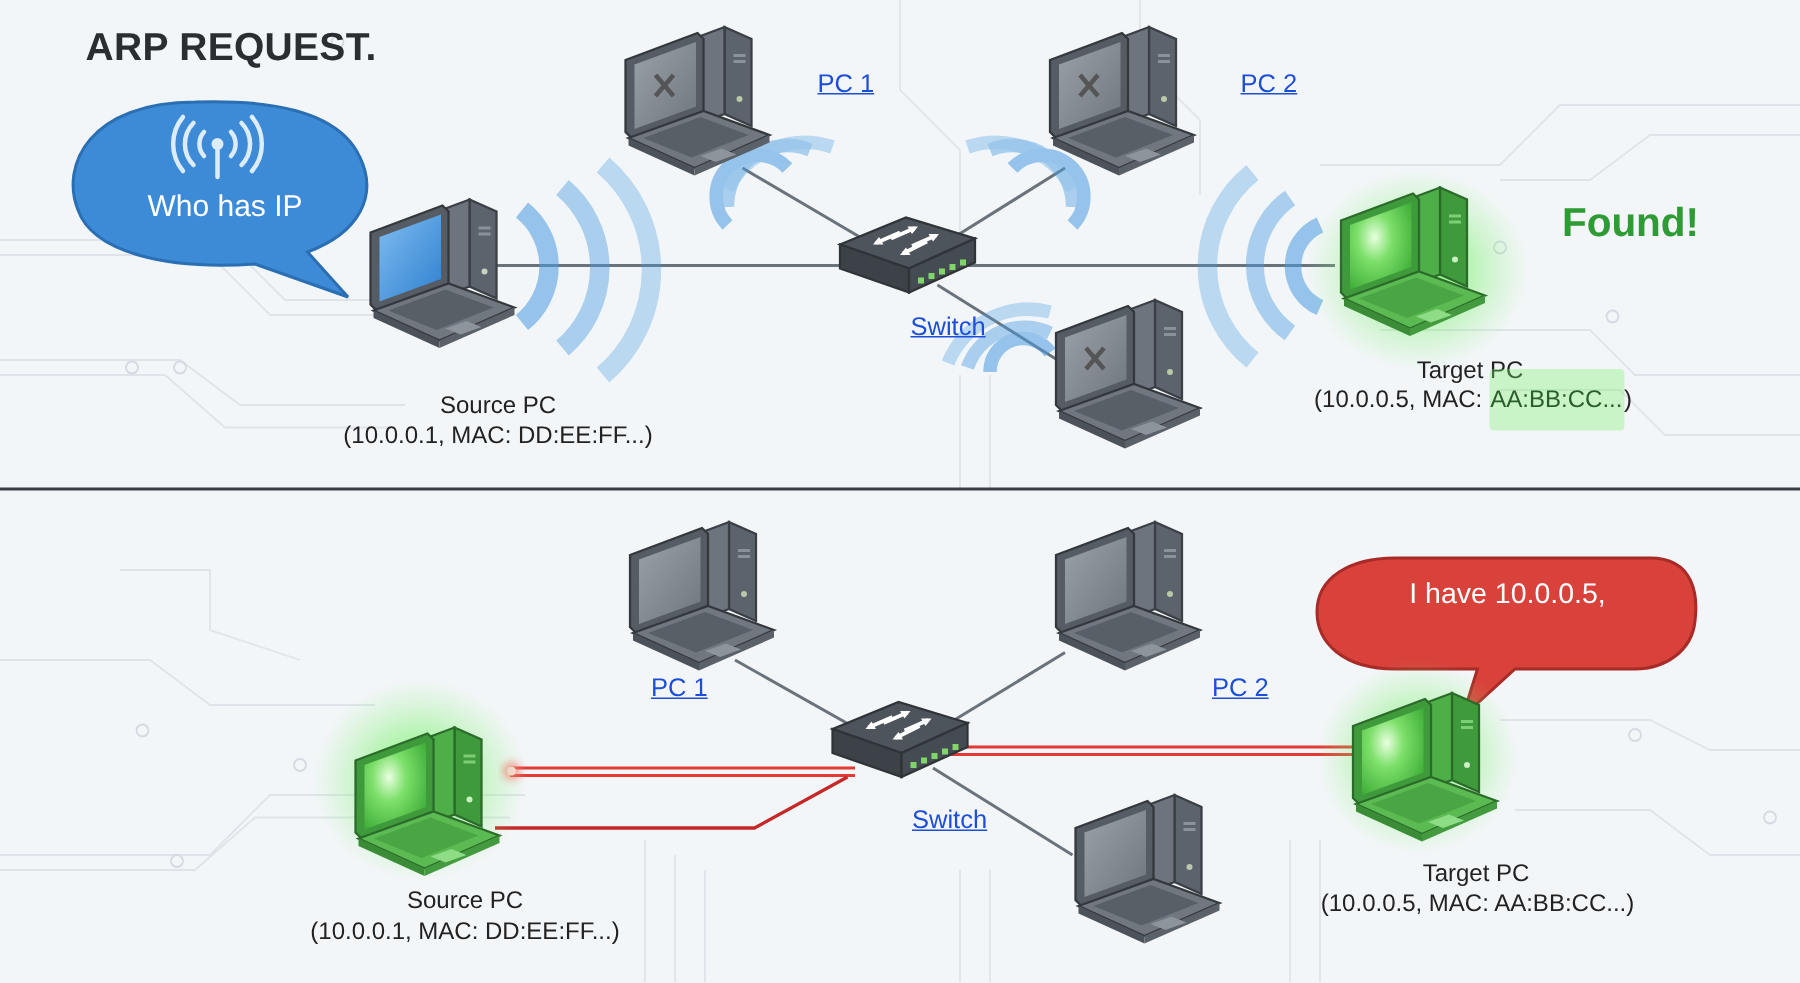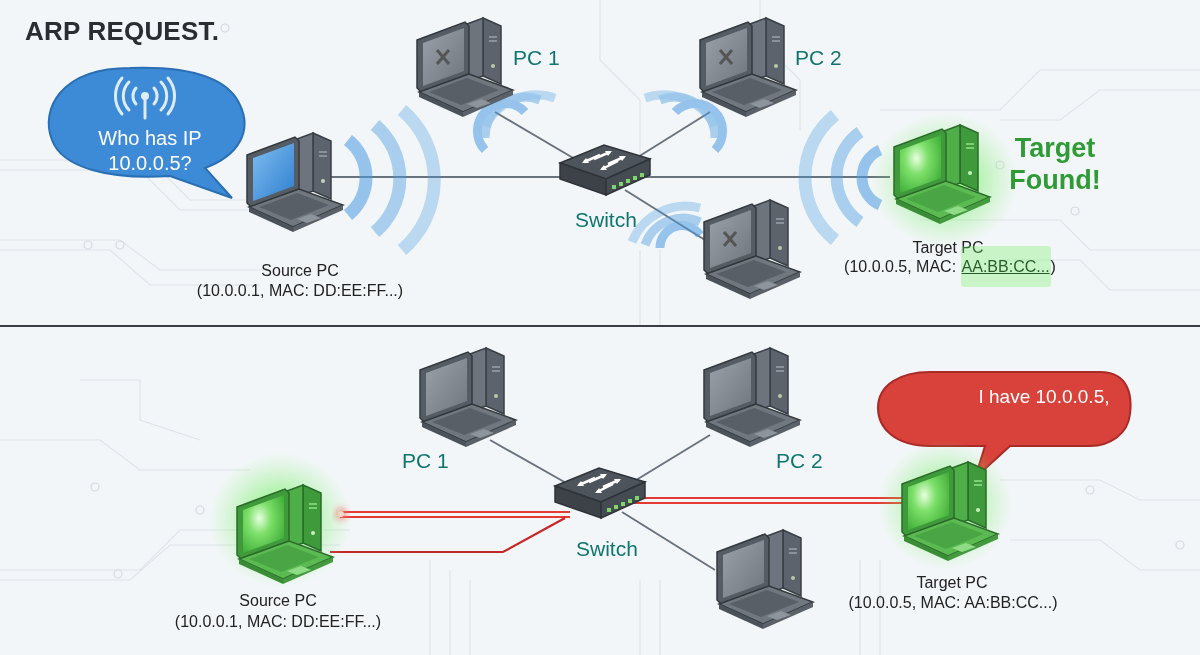--- a/index.html
+++ b/index.html
@@ -1,26 +1,26 @@
 <!DOCTYPE html>
 <html><head>
 <meta charset="utf-8">
 <style>
   html,body{margin:0;padding:0;}
   body{width:1200px;height:655px;overflow:hidden;background:#f3f6f9;font-family:"Liberation Sans",sans-serif;position:relative;}
   .stage{position:absolute;left:0;top:0;width:1200px;height:655px;}
   svg.bg{position:absolute;left:0;top:0;}
-  .txt{position:absolute;color:#222;white-space:nowrap;}
+  .txt{position:absolute;color:#222;white-space:nowrap;margin-left:32px;}
   .title{font-weight:bold;font-size:26px;color:#2a2d31;letter-spacing:0.2px;}
   .lbl{font-size:16px;font-weight:normal;color:#222;text-align:center;}
   .sub{font-size:16px;color:#222;text-align:center;}
-  .pclabel{font-size:21px;color:#0f766e;}
+  .pclabel{font-size:17px;color:#1d4ed8;text-decoration:underline;}
   .found{font-weight:bold;font-size:27px;color:#2e9b34;line-height:32px;text-align:center;}
   .bubble-txt{position:absolute;color:#fff;font-size:20px;text-align:center;line-height:25px;}
-  .mac-hl{background:rgba(120,240,110,0.35);color:#2a5d2a;border-radius:3px;padding:12px 1px;text-decoration:underline;}
+  .mac-hl{background:rgba(120,240,110,0.35);color:#2a5d2a;border-radius:3px;padding:12px 1px;}
 </style>
 </head>
 <body>
 
 <div class="stage">
 <svg class="bg" width="1200" height="655" viewBox="0 0 1200 655">
   <defs>
     <radialGradient id="greenGlow" cx="50%" cy="50%" r="50%">
       <stop offset="0%" stop-color="#5cff4a" stop-opacity="0.85"></stop>
       <stop offset="55%" stop-color="#6af05a" stop-opacity="0.35"></stop>
@@ -274,35 +274,33 @@
         <use href="#pc-green"></use>
       </g>
   <g transform="translate(555,468)">
         <use href="#switch-dev"></use>
       </g>
 </svg>
 
 <div class="txt title" style="left:25px;top:16px;">ARP REQUEST.</div>
 <div class="bubble-txt" style="left:70px;top:126px;width:160px;">
   <div>Who has IP</div>
-  <div>10.0.0.5?</div>
 </div>
 <div class="txt pclabel" style="left:513px;top:46px;">PC 1</div>
 <div class="txt pclabel" style="left:795px;top:46px;">PC 2</div>
 <div class="txt pclabel" style="left:575px;top:208px;">Switch</div>
 <div class="txt lbl" style="left:210px;top:262px;width:180px;">Source PC</div>
 <div class="txt sub" style="left:185px;top:282px;width:230px;">(10.0.0.1, MAC: DD:EE:FF...)</div>
 <div class="txt lbl" style="left:858px;top:239px;width:180px;">Target PC</div>
 <div class="txt sub" style="left:835px;top:258px;width:230px;"><span>(10.0.0.5, MAC: </span><span class="mac-hl">AA:BB:CC...</span><span>)</span></div>
 <div class="txt found" style="left:1000px;top:132px;width:110px;">
-  <div>Target</div>
   <div>Found!</div>
 </div>
 
-<div class="bubble-txt" style="left:880px;top:384px;width:250px;font-size:19px;margin-left:39px;">
+<div class="bubble-txt" style="left:880px;top:384px;width:250px;font-size:19px;">
   <div>I have 10.0.0.5,</div>
 </div>
 <div class="txt pclabel" style="left:402px;top:449px;">PC 1</div>
 <div class="txt pclabel" style="left:776px;top:449px;">PC 2</div>
 <div class="txt pclabel" style="left:576px;top:537px;">Switch</div>
 <div class="txt lbl" style="left:188px;top:592px;width:180px;">Source PC</div>
 <div class="txt sub" style="left:163px;top:613px;width:230px;">(10.0.0.1, MAC: DD:EE:FF...)</div>
 <div class="txt lbl" style="left:862px;top:574px;width:180px;">Target PC</div>
 <div class="txt sub" style="left:838px;top:594px;width:230px;">(10.0.0.5, MAC: AA:BB:CC...)</div>
 </div>

